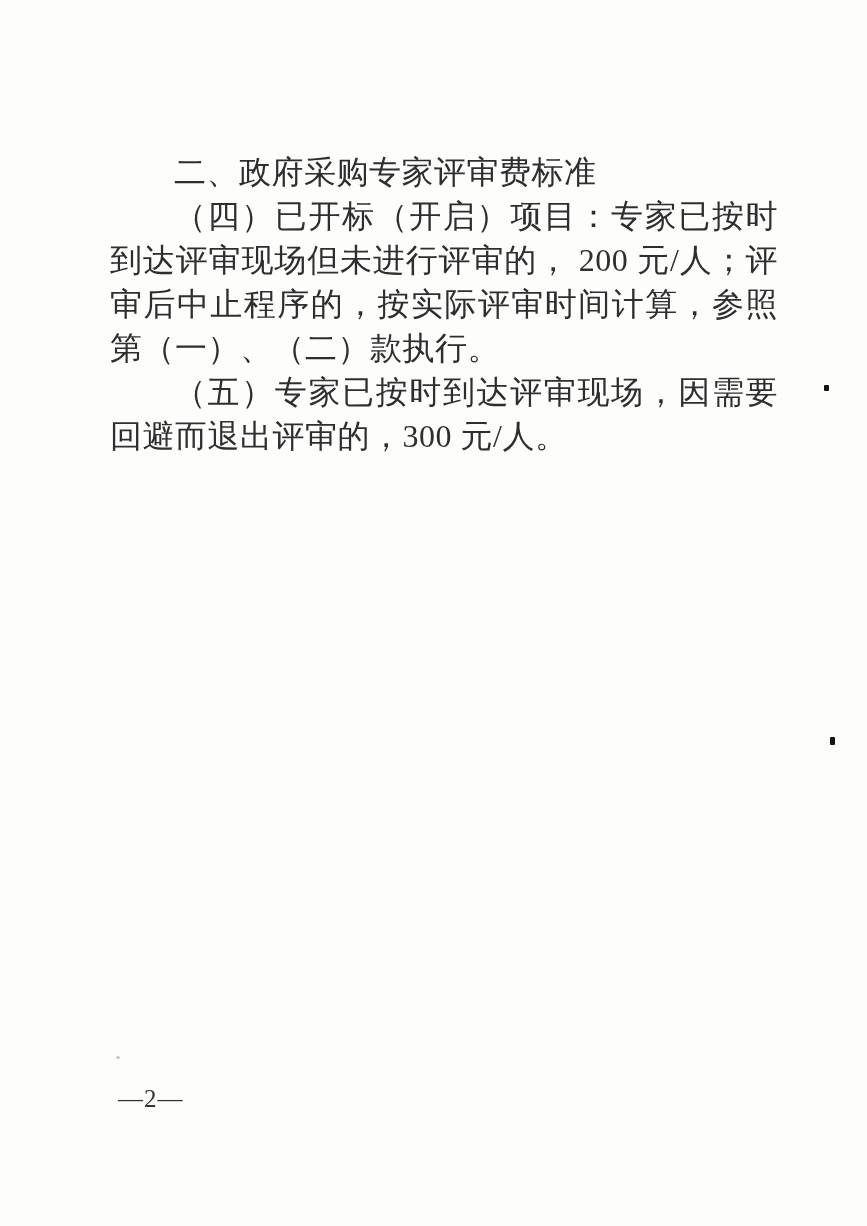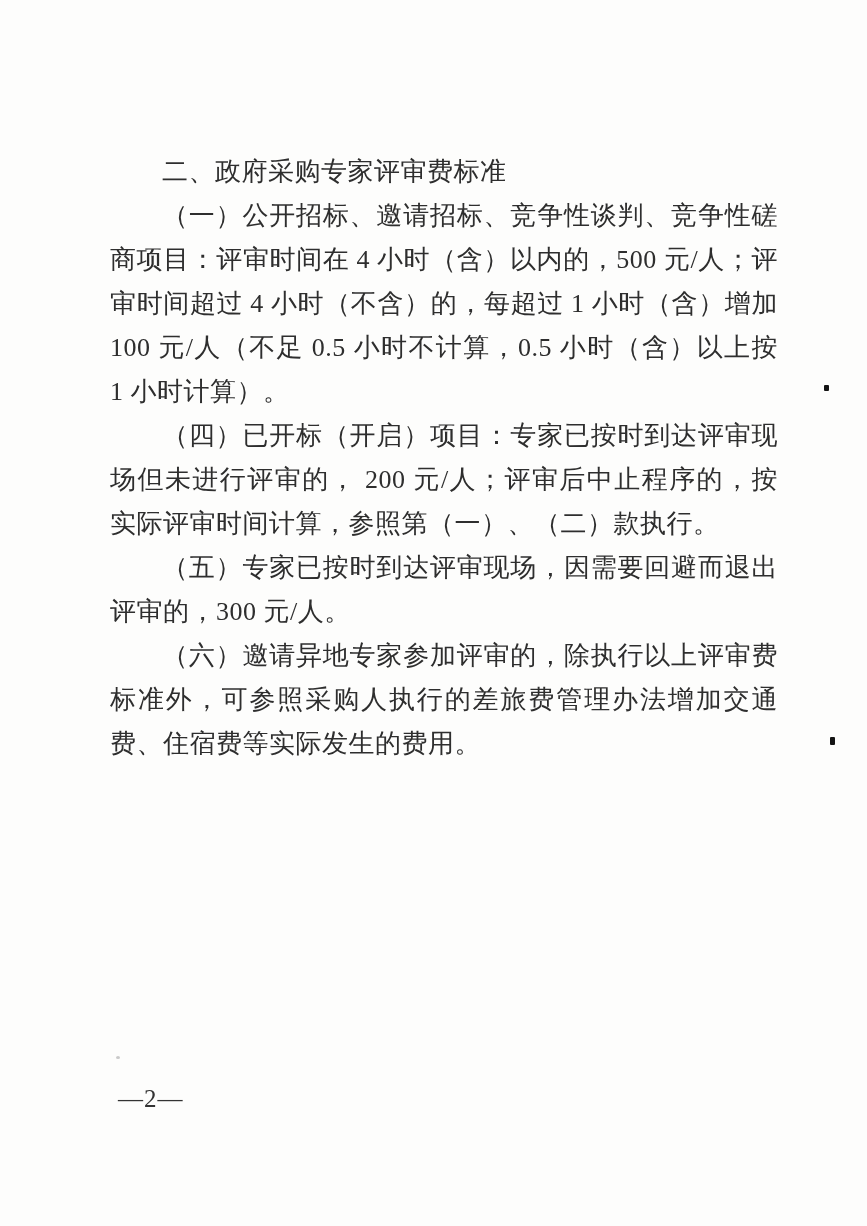--- a/index.html
+++ b/index.html
@@ -18,21 +18,21 @@
     color: #2e2e2e;
   }
   .content {
     position: absolute;
     left: 110px;
     top: 150px;
     width: 668px;
   }
   .para {
     margin: 0;
-    font-size: 26px;
+    font-size: 32px;
     line-height: 44px;
     text-align: justify;
     text-justify: inter-ideograph;
     text-indent: 2em;
     letter-spacing: 0.5px;
     word-break: break-all;
   }
   .heading {
     text-align: left;
   }
@@ -60,24 +60,22 @@
     background: #c9c9c9;
     border-radius: 50%;
   }
 </style>
 </head>
 <body>
 
 <div class="page">
   <div class="content">
     <p class="para heading">二、政府采购专家评审费标准</p>
-    <p class="para">（一）公开招标、邀请招标、竞争性谈判、竞争性磋商项目：评审时间在 4 小时（含）以内的，500 元/人；评审时间超过 4 小时（不含）的，每超过 1 小时（含）增加 100 元/人（不足 0.5 小时不计算，0.5 小时（含）以上按 1 小时计算）。</p>
     <p class="para">（四）已开标（开启）项目：专家已按时到达评审现场但未进行评审的， 200 元/人；评审后中止程序的，按实际评审时间计算，参照第（一）、（二）款执行。</p>
     <p class="para">（五）专家已按时到达评审现场，因需要回避而退出评审的，300 元/人。</p>
-    <p class="para">（六）邀请异地专家参加评审的，除执行以上评审费标准外，可参照采购人执行的差旅费管理办法增加交通费、住宿费等实际发生的费用。</p>
   </div>
 
   <div class="page-number">—2—</div>
 
   <div class="speck speck-1"></div>
   <div class="speck speck-2"></div>
   <div class="speck-faint"></div>
 </div>
 
 </body></html>

